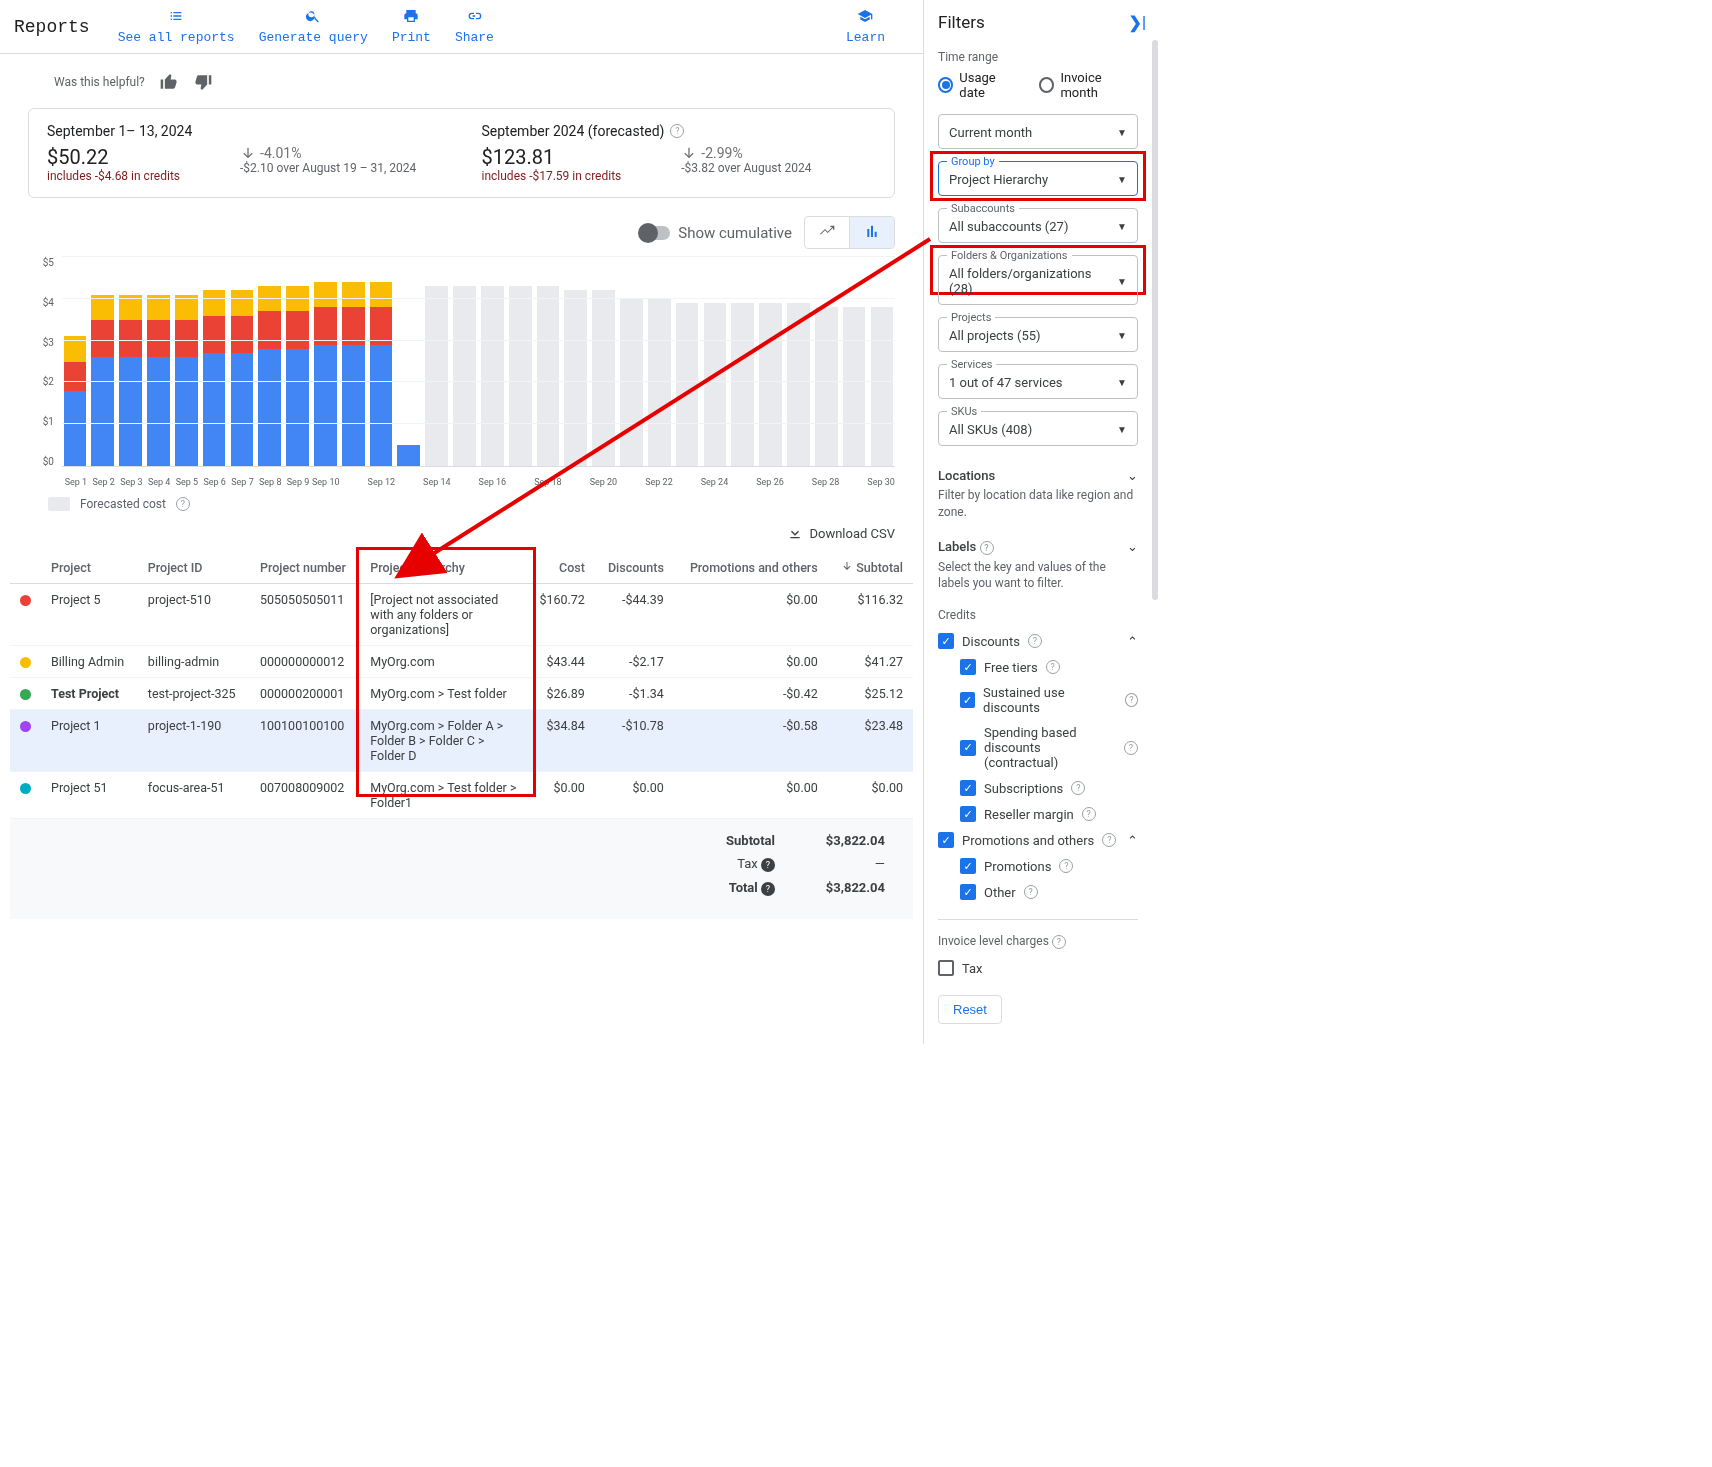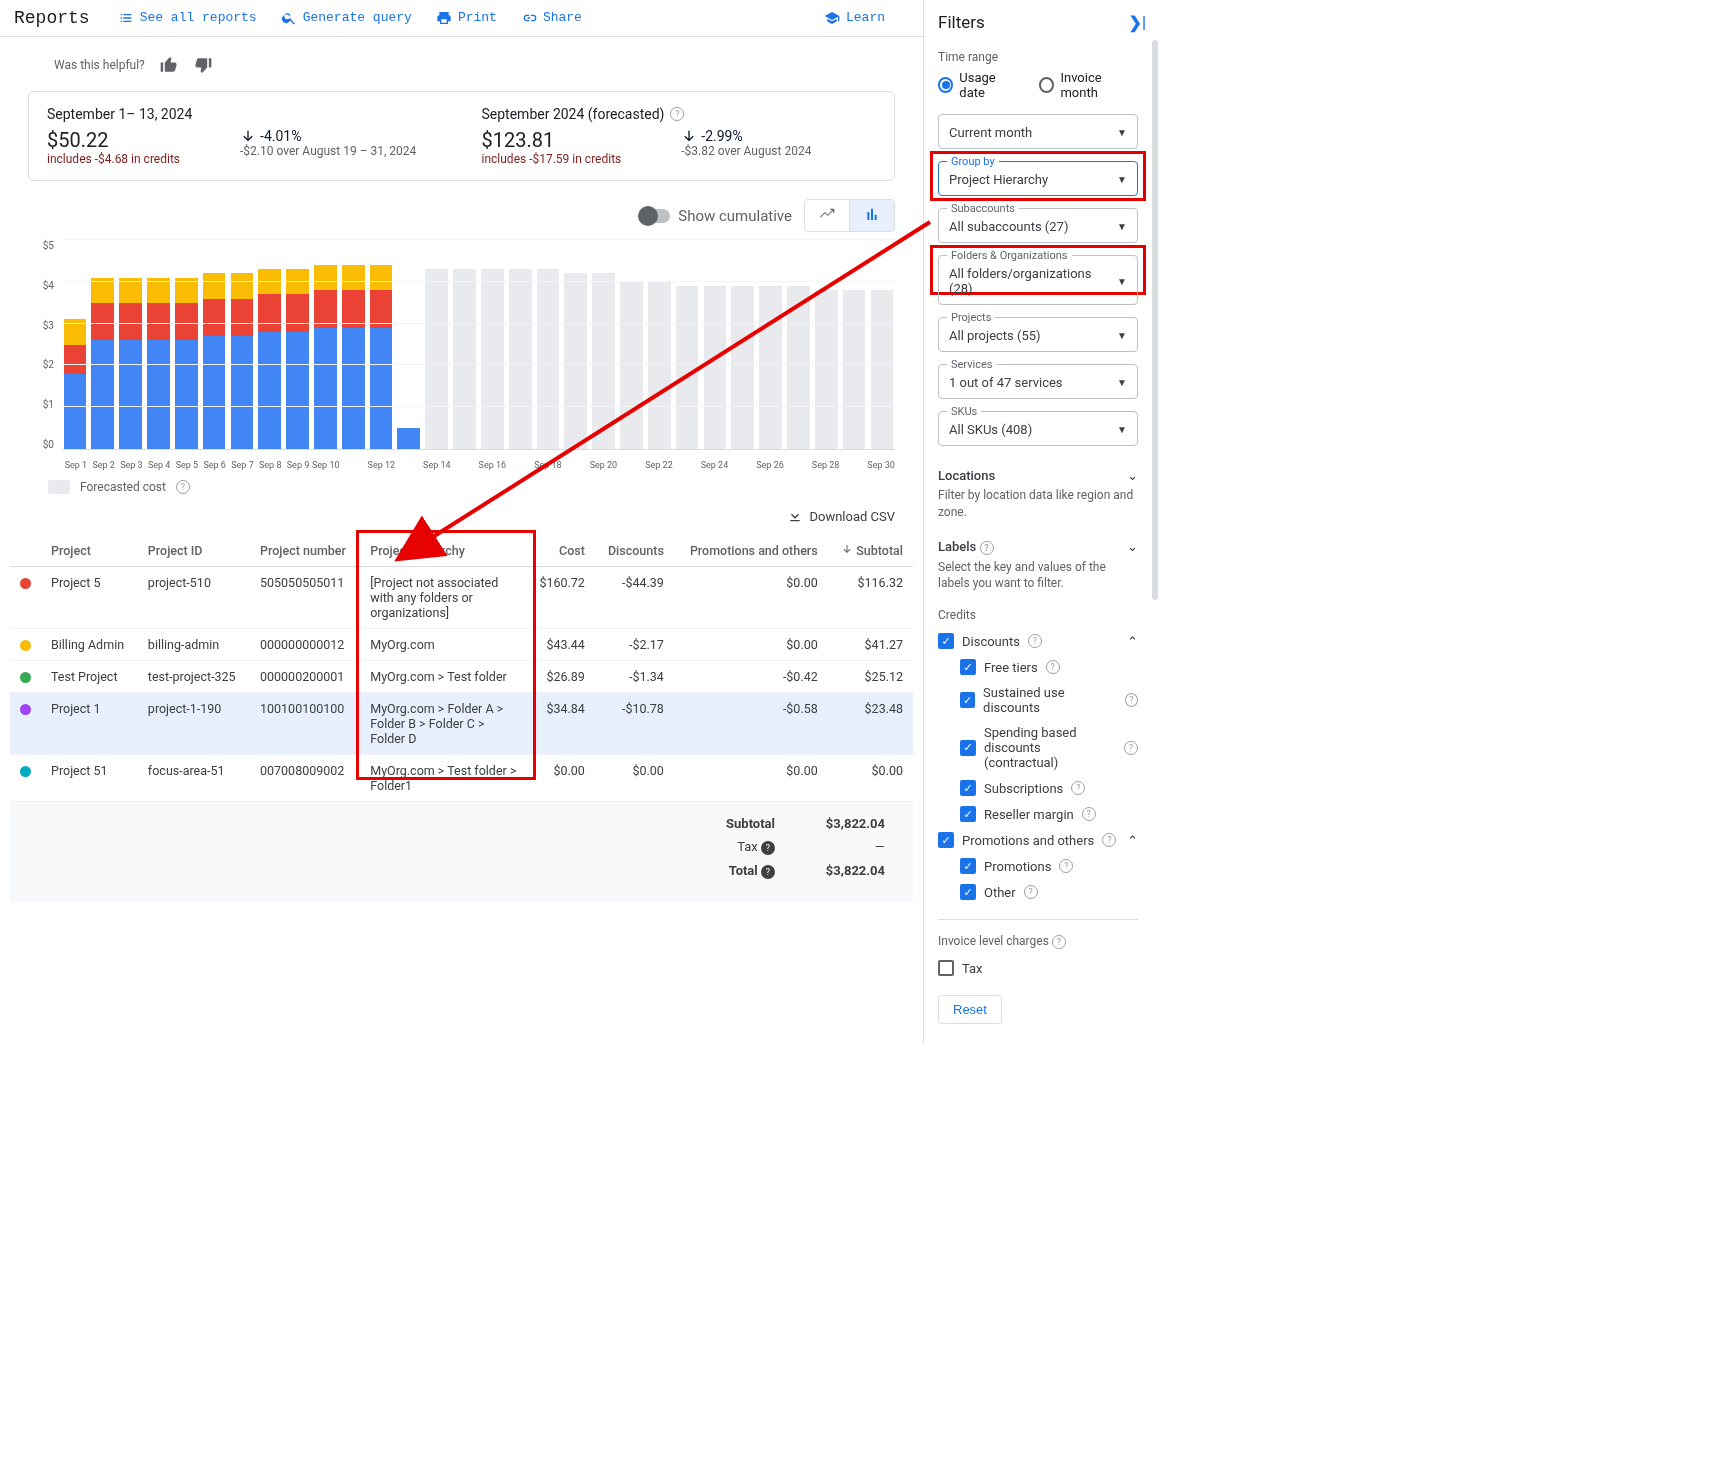--- a/index.html
+++ b/index.html
@@ -1,31 +1,31 @@
 <!DOCTYPE html>
 <html><head>
 <meta charset="utf-8">
 <style>
   * { box-sizing: border-box; margin: 0; padding: 0; }
   body { font-family: 'Google Sans', Roboto, Arial, sans-serif; font-size: 13px; color: #3c4043; background: #fff; }
   .app { display: flex; width: 1160px; }
   .main { flex: 1; border-right: 1px solid #dadce0; }
   .topbar { display: flex; align-items: center; padding: 8px 14px; border-bottom: 1px solid #dadce0; font-family: Liberation Mono, monospace; }
   .topbar h1 { font-size: 18px; font-weight: 400; color: #202124; margin-right: 28px; }
-  .topbar a { color: #1a73e8; text-decoration: none; font-size: 13px; margin-right: 24px; display: inline-flex; align-items: flex-start; gap: 6px; }
+  .topbar a { color: #1a73e8; text-decoration: none; font-size: 13px; margin-right: 24px; display: inline-flex; align-items: center; gap: 6px; flex-direction: column; }
   .topbar .learn { margin-left: auto; }
   .content { padding: 14px 28px; }
   .helpful { display: flex; align-items: center; gap: 14px; color: #5f6368; font-size: 12px; margin: 4px 0 16px 26px; }
   .cards { display: flex; border: 1px solid #dadce0; border-radius: 6px; padding: 14px 18px; gap: 40px; }
   .card { flex: 1; }
   .card-row { display: flex; gap: 60px; }
   .card-title { font-size: 14px; color: #202124; margin-bottom: 6px; display:flex; align-items:center; gap:6px;}
   .card-val { font-size: 20px; color: #202124; }
   .card-sub { font-size: 12px; color: #7f1d1d; }
-  .delta { color: #0f172a; font-size: 14px; display:flex; align-items:center; gap:4px;}
+  .delta { color: #737373; font-size: 14px; display:flex; align-items:center; gap:4px;}
   .delta-sub { font-size: 12px; color: #5f6368; }
   .chart-header { display: flex; justify-content: flex-end; align-items: center; gap: 12px; margin: 18px 0 6px; }
   .toggle { display: flex; align-items: center; gap: 8px; color: #5f6368; font-size: 15px; }
   .toggle-sw { width: 30px; height: 14px; background: #bdc1c6; border-radius: 7px; position: relative; }
   .toggle-sw::after { content:''; position:absolute; left:-2px; top:-3px; width:20px; height:20px; background:#5f6368; border-radius:50%; }
   .viewbtns { display: flex; border: 1px solid #dadce0; border-radius: 4px; overflow:hidden; }
   .viewbtns span { padding: 6px 14px; cursor:pointer; }
   .viewbtns .active { background: #e8f0fe; color:#1a73e8; border-left:1px solid #dadce0;}
   .chart { position: relative; height: 230px; margin: 8px 0 4px; font-size:10px; color:#5f6368;}
   .yaxis { position:absolute; left:0; top:0; bottom:20px; width:30px; display:flex; flex-direction:column; justify-content:space-between; text-align:right; padding-right:4px;}
@@ -406,21 +406,21 @@
                 <td>billing-admin</td>
                 <td>000000000012</td>
                 <td style="max-width: 160px;">MyOrg.com</td>
                 <td class="num">$43.44</td>
                 <td class="num">-$2.17</td>
                 <td class="num">$0.00</td>
                 <td class="num">$41.27</td>
               </tr>
               <tr>
                 <td><span class="chip" style="background: rgb(52, 168, 83);"></span></td>
-                <td style="max-width: 100px;">Test Project</td>
+                <td style="max-width: 100px; font-weight: bold;">Test Project</td>
                 <td>test-project-325</td>
                 <td>000000200001</td>
                 <td style="max-width: 160px;">MyOrg.com &gt; Test folder</td>
                 <td class="num">$26.89</td>
                 <td class="num">-$1.34</td>
                 <td class="num">-$0.42</td>
                 <td class="num">$25.12</td>
               </tr>
               <tr class="highlight">
                 <td><span class="chip" style="background: rgb(161, 66, 244);"></span></td>

